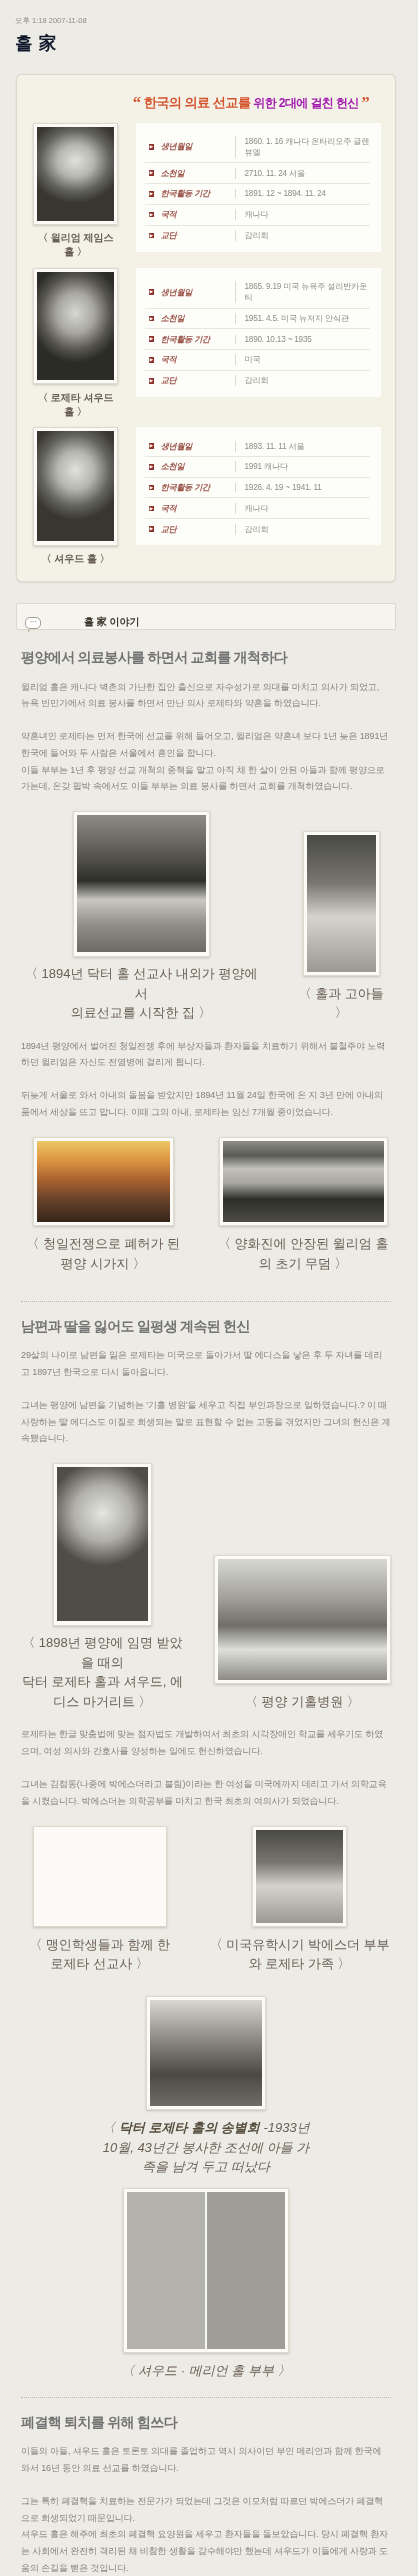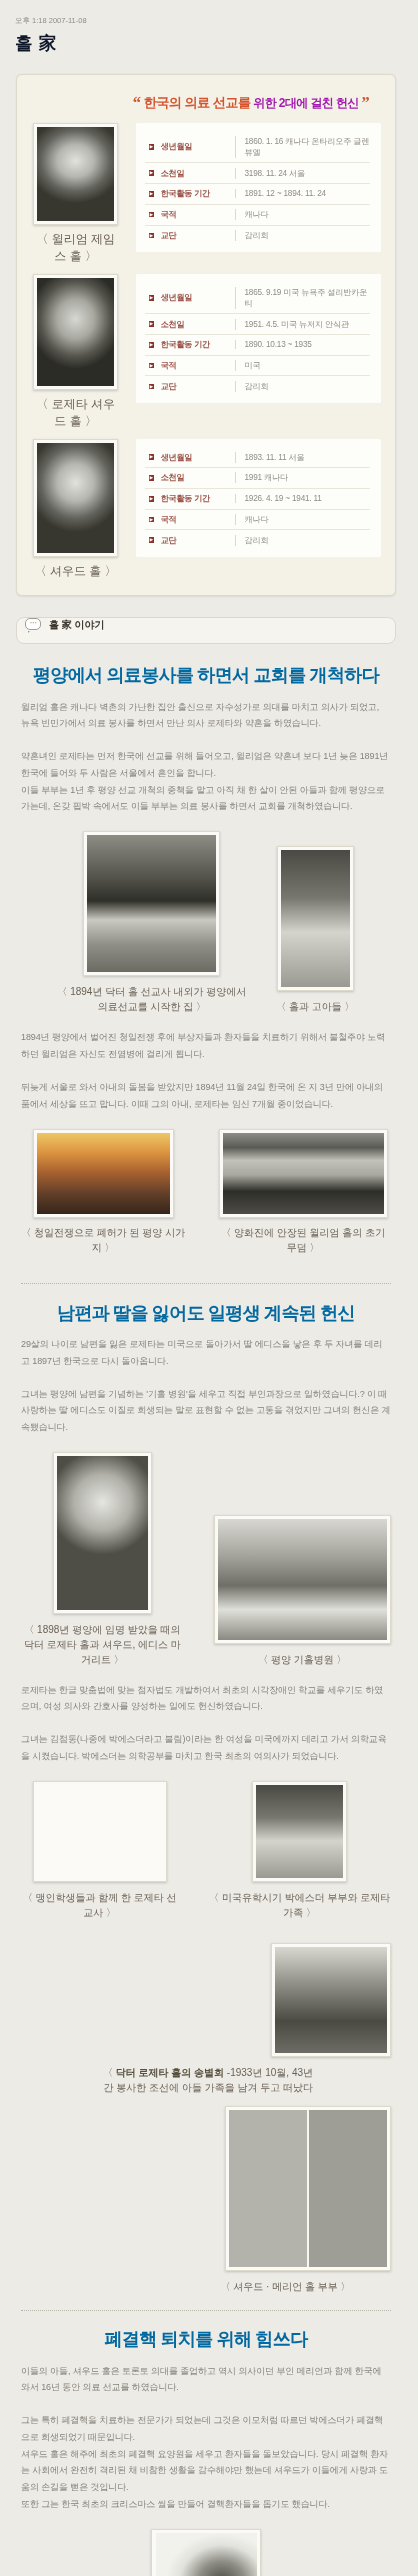--- a/index.html
+++ b/index.html
@@ -32,63 +32,62 @@
   .q-hl{font-size:13.2px;font-weight:bold;color:#d4542e;letter-spacing:-0.6px;}
   .q-rest{font-size:12px;font-weight:bold;color:#a21caf;letter-spacing:-0.6px;}
 
   .person{display:flex;gap:16.4px;align-items:flex-start;margin-bottom:8.8px;}
   .p-left{width:88px;flex:0 0 88px;text-align:center;}
   .photo-frame{
     display:inline-block;background:#fbfaf6;padding:3.1px;
     border:0.6px solid #dedacb;box-shadow:0 0.6px 2.5px rgba(0,0,0,.18);
   }
   .photo{display:block;}
-  .p-caption{font-size:12px;color:#6a6156;margin-top:4.4px;white-space:pre-line;line-height:1.4;}
+  .p-caption{font-size:10px;color:#6a6156;margin-top:4.4px;white-space:pre-line;line-height:1.4;font-weight:bold;}
 
   .info-table{flex:1;background:#fdfdf9;border-radius:1.3px;padding:8.8px 11.3px 6.3px 8.8px;}
   .row{display:flex;align-items:center;border-bottom:0.6px solid #e9e6da;padding:4.4px 0;}
   .row:last-child{border-bottom:none;}
   .bullet{
     width:5.7px;height:5.7px;background:#8d332a;color:#fff;font-size:4.4px;line-height:5.7px;
     text-align:center;display:inline-block;margin:0 6.3px 0 3.8px;flex:0 0 5.7px;
   }
-  .lbl{width:74px;flex:0 0 74px;font-size:8.2px;font-weight:bold;color:#9c564c;letter-spacing:-0.3px;}
+  .lbl{width:74px;flex:0 0 74px;font-size:8.2px;font-weight:bold;color:#9c564c;letter-spacing:-0.3px;font-style:italic;}
   .val{flex:1;font-size:8.2px;color:#8f8d85;border-left:0.6px solid #ddd9cc;padding-left:8.8px;letter-spacing:-0.2px;}
 
   
   .story-bar{
     margin:21.4px 15.7px 0 15.7px;height:25px;
-    background:#f6f4ee;border:0.6px solid #dcd8cd;border-radius:8px;
-    display:flex;align-items:flex-start;padding:0 8.8px;
+    background:#f6f4ee;border:0.6px solid #dcd8cd;border-radius:2px;
+    display:flex;align-items:flex-end;padding:0 8.8px;gap:35px;
   }
   .bubble{
     width:14px;height:10px;border:1.3px solid #a29e93;border-radius:5px;
     color:#a29e93;font-size:7px;line-height:7.5px;text-align:center;
     font-weight:bold;position:relative;margin-right:7.5px;background:#fff;
   }
   .bubble::after{
     content:"";position:absolute;left:1.9px;bottom:-3.8px;
     border:1.9px solid transparent;border-top-color:#a29e93;border-left-color:#a29e93;
   }
   .story-bar-title{font-size:10px;font-weight:bold;color:#3e382f;letter-spacing:0px;}
 
   
   .story{margin:19px 21px 0 21px;}
   .sec-title{
     font-family:"Liberation Serif","DejaVu Serif",serif;
-    font-size:18px;font-weight:bold;color:#0369a1;letter-spacing:-0.6px;
+    font-size:14px;font-weight:bold;color:#737373;letter-spacing:-0.6px;
     margin:16.4px 0 11.3px 0;
-    text-align:center;
   }
   .para{font-size:9px;line-height:1.85;color:#85827b;margin:0 0 16.4px 0;white-space:pre-line;letter-spacing:-0.1px;}
 
   .photo-row{display:flex;justify-content:center;align-items:flex-end;gap:30px;margin:6.3px 0 3.8px 0;}
   .photo-col{text-align:center;}
-  .center-row{text-align:right;margin:11.3px 0 3.8px 0;}
-  .cap{font-size:10px;color:#6a6156;margin:5.7px auto 11.3px auto;white-space:pre-line;line-height:1.5;max-width:289px;}
+  .center-row{text-align:center;margin:11.3px 0 3.8px 0;font-style:italic;}
+  .cap{font-size:13px;color:#6a6156;margin:5.7px auto 11.3px auto;white-space:pre-line;line-height:1.5;max-width:289px;}
   .cap b{color:#57503f;}
 
   .dotted{border:none;border-top:1.3px dotted #b9b6aa;margin:16.4px 0 3.8px 0;}
 
   
   .g-portrait{background:radial-gradient(ellipse 62% 45% at 50% 36%,#e2e2dd 0%,#b6b6b0 38%,#63635d 72%,#37372f 100%);}
   .g-portrait2{background:radial-gradient(ellipse 60% 46% at 50% 38%,#d8d8d3 0%,#a8a8a1 40%,#55554e 75%,#2c2c26 100%);}
   .g-house{background:linear-gradient(180deg,#8d8d86 0%,#55554e 30%,#2f2f29 48%,#c9c9c2 62%,#8f8f88 80%,#6b6b64 100%);}
   .g-group{background:linear-gradient(180deg,#4a4a44 0%,#77776f 35%,#d4d4cd 60%,#9a9a92 100%);}
   .g-war{background:linear-gradient(180deg,#eec765 0%,#dc9440 24%,#a9622f 48%,#64402a 74%,#36251a 100%);}
@@ -128,21 +127,21 @@
       </div>
       <div class="info-table">
         <div class="row">
           <span class="bullet">▶</span>
           <span class="lbl">생년월일</span>
           <span class="val">1860. 1. 16 캐나다 온타리오주 글렌뷰엘</span>
         </div>
         <div class="row">
           <span class="bullet">▶</span>
           <span class="lbl">소천일</span>
-          <span class="val">3198. 11. 24 서울</span>
+          <span class="val">2710. 11. 24 서울</span>
         </div>
         <div class="row">
           <span class="bullet">▶</span>
           <span class="lbl">한국활동 기간</span>
           <span class="val">1891. 12 ~ 1894. 11. 24</span>
         </div>
         <div class="row">
           <span class="bullet">▶</span>
           <span class="lbl">국적</span>
           <span class="val">캐나다</span>

